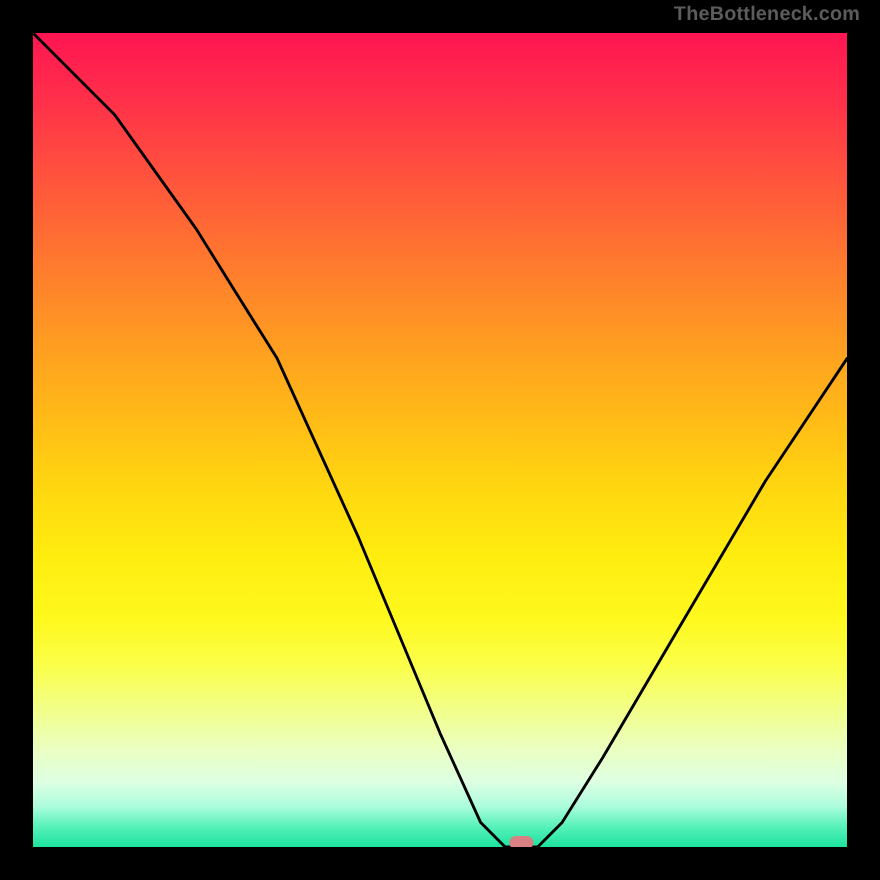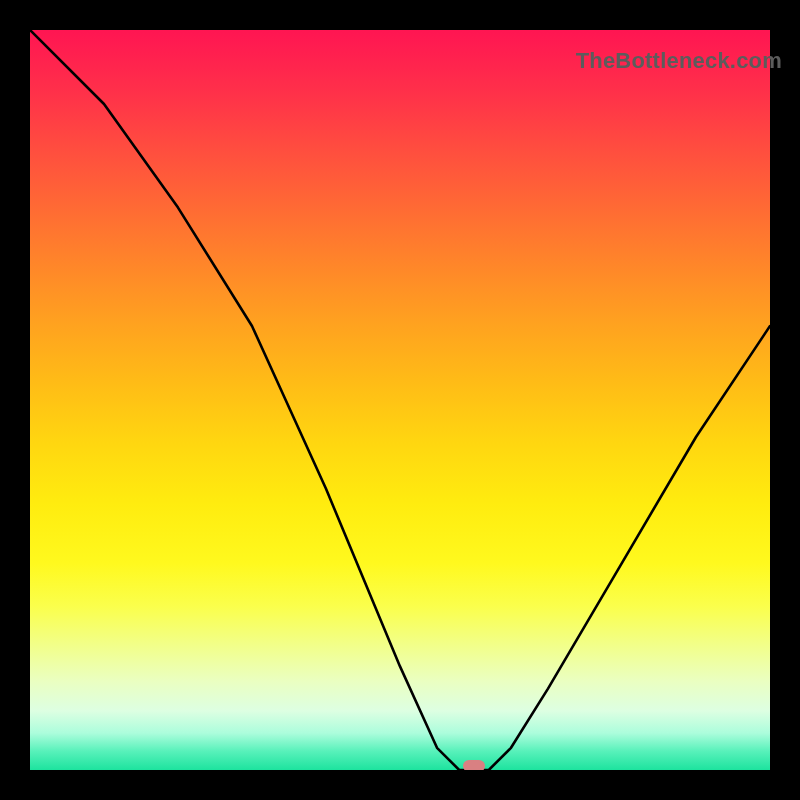--- a/index.html
+++ b/index.html
@@ -14,26 +14,25 @@
     position: relative;
     width: 800px;
     height: 800px;
     background: #000;
   }
   .watermark {
     position: absolute;
     top: 2px;
     right: 18px;
     font-family: Arial, Helvetica, sans-serif;
-    font-size: 22px;
+    font-size: 18px;
     font-weight: 600;
     color: #5c5c5c;
     letter-spacing: 0.2px;
     z-index: 5;
-    margin-top: 46px;
   }
   .plot {
     position: absolute;
     left: 30px;
     top: 30px;
     width: 740px;
     height: 740px;
     overflow: hidden;
   }
   

